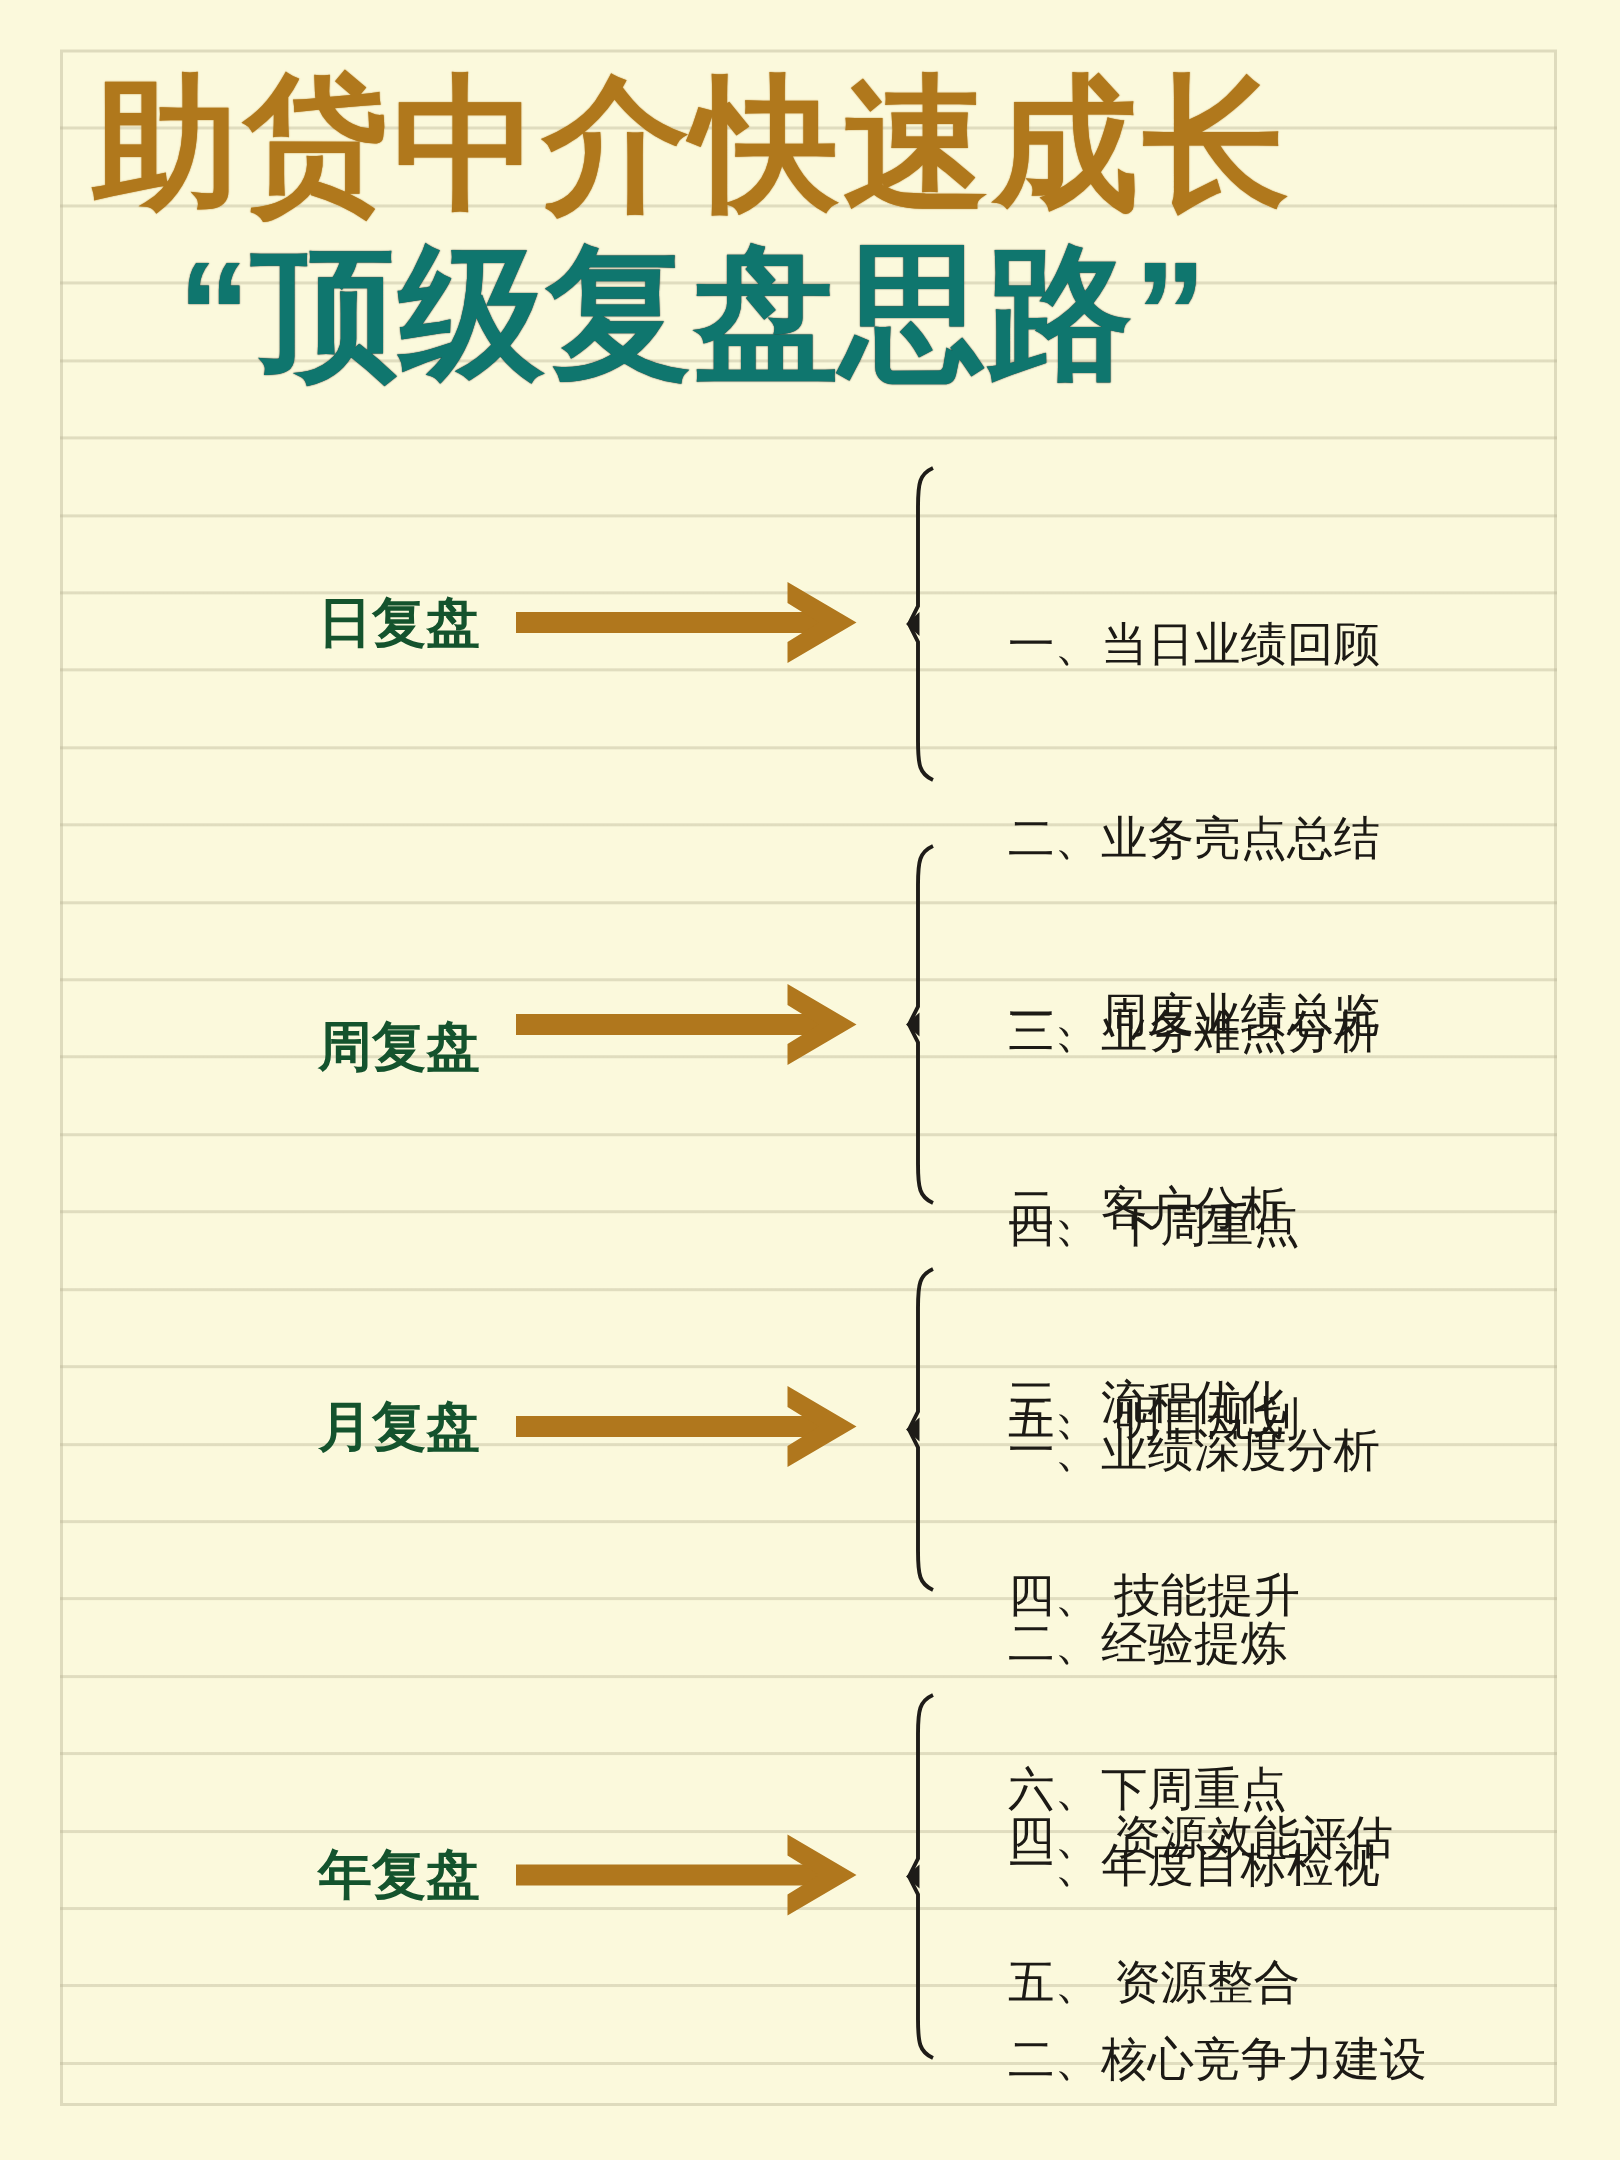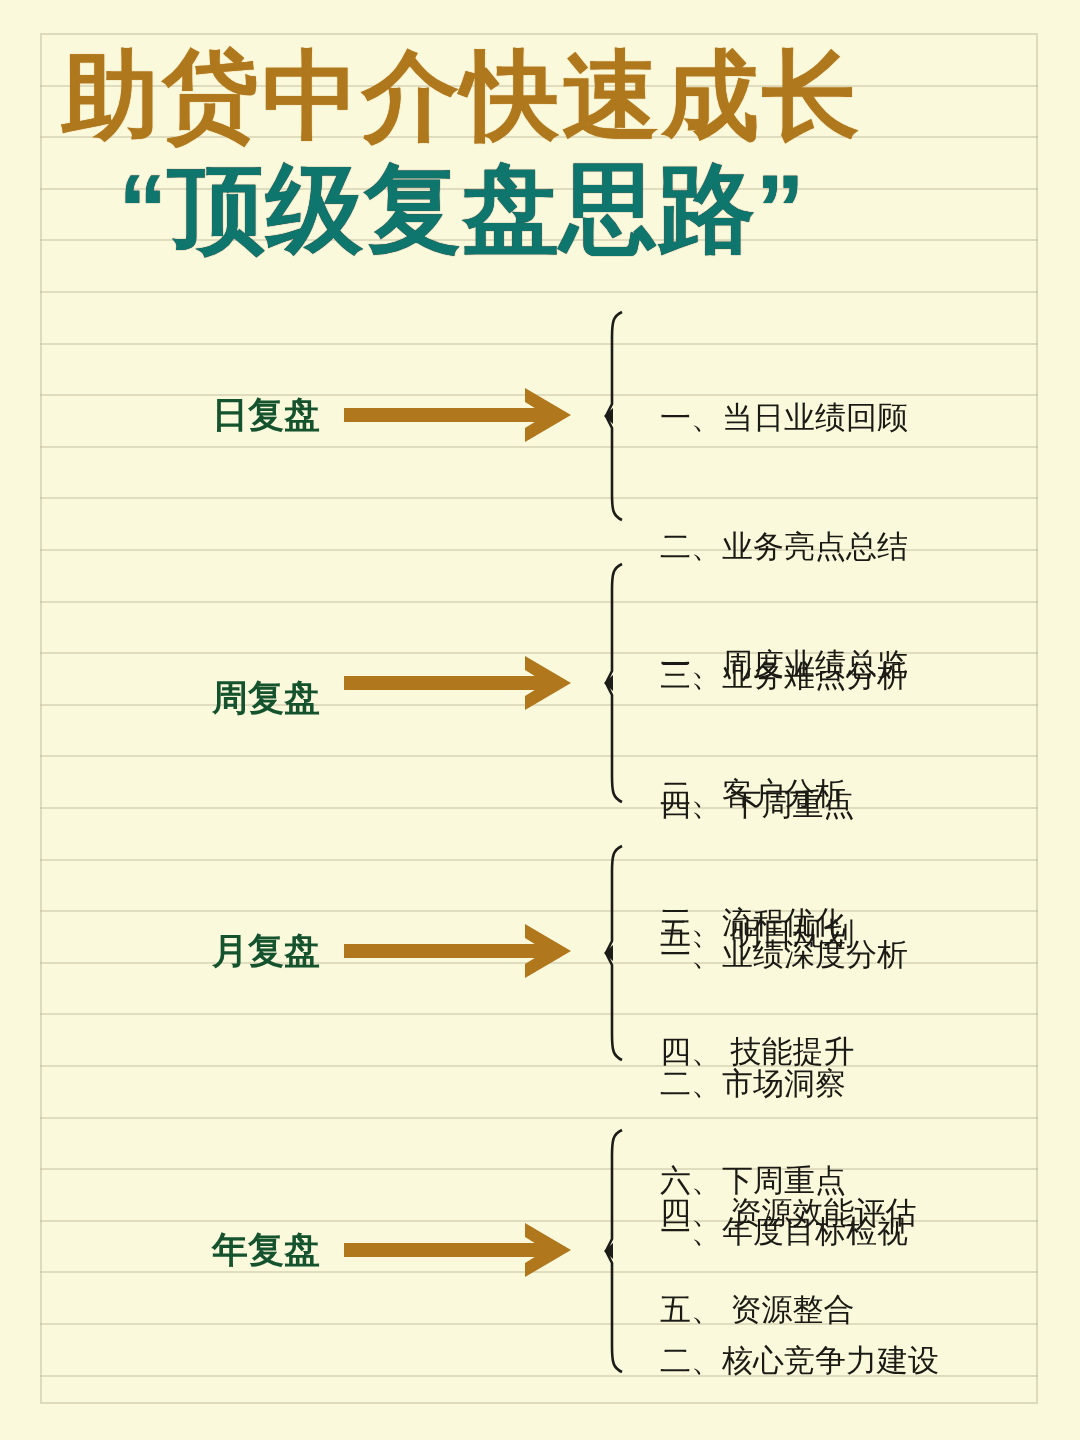--- a/index.html
+++ b/index.html
@@ -71,21 +71,21 @@
     height: 56px;
   }
   .brace {
     position: absolute;
     left: 601px;
     width: 26px;
   }
   .item-list {
     position: absolute;
     left: 656px;
-    margin: 4px;
+    margin: 16px;
     padding: 0;
     list-style: none;
     font-size: 31px;
     line-height: 43px;
     font-weight: 500;
     color: #1c1a15;
     white-space: pre;
   }
 </style>
 </head>
@@ -139,21 +139,21 @@
   <svg class="arrow" style="top:923px" viewBox="0 0 232 56">
     <rect x="0" y="21" width="205" height="14" fill="#b0771d"></rect>
     <polygon points="181,1 227,28 181,55 181,41 202,28 181,15" fill="#b0771d"></polygon>
   </svg>
   <svg class="brace" style="top:844px; height:218px" viewBox="0 0 26 218">
     <path d="M 21 2 C 12 6, 11 12, 11 28 L 11 97 L 5 109 L 11 121 L 11 190 C 11 206, 12 212, 21 216" fill="none" stroke="#1e1c18" stroke-width="2.6"></path>
     <polygon points="12,101 3,109 12,117" fill="#1e1c18"></polygon>
   </svg>
   <ul class="item-list" style="top:843px">
     <li>一、业绩深度分析</li>
-    <li>二、市场洞察</li>
+    <li>二、经验提炼</li>
     <li>四、 资源效能评估</li>
     
   </ul>
 
   <div class="section-label" style="top:1226px">年复盘</div>
   <svg class="arrow" style="top:1222px" viewBox="0 0 232 56">
     <rect x="0" y="21" width="205" height="14" fill="#b0771d"></rect>
     <polygon points="181,1 227,28 181,55 181,41 202,28 181,15" fill="#b0771d"></polygon>
   </svg>
   <svg class="brace" style="top:1128px; height:246px" viewBox="0 0 26 246">

